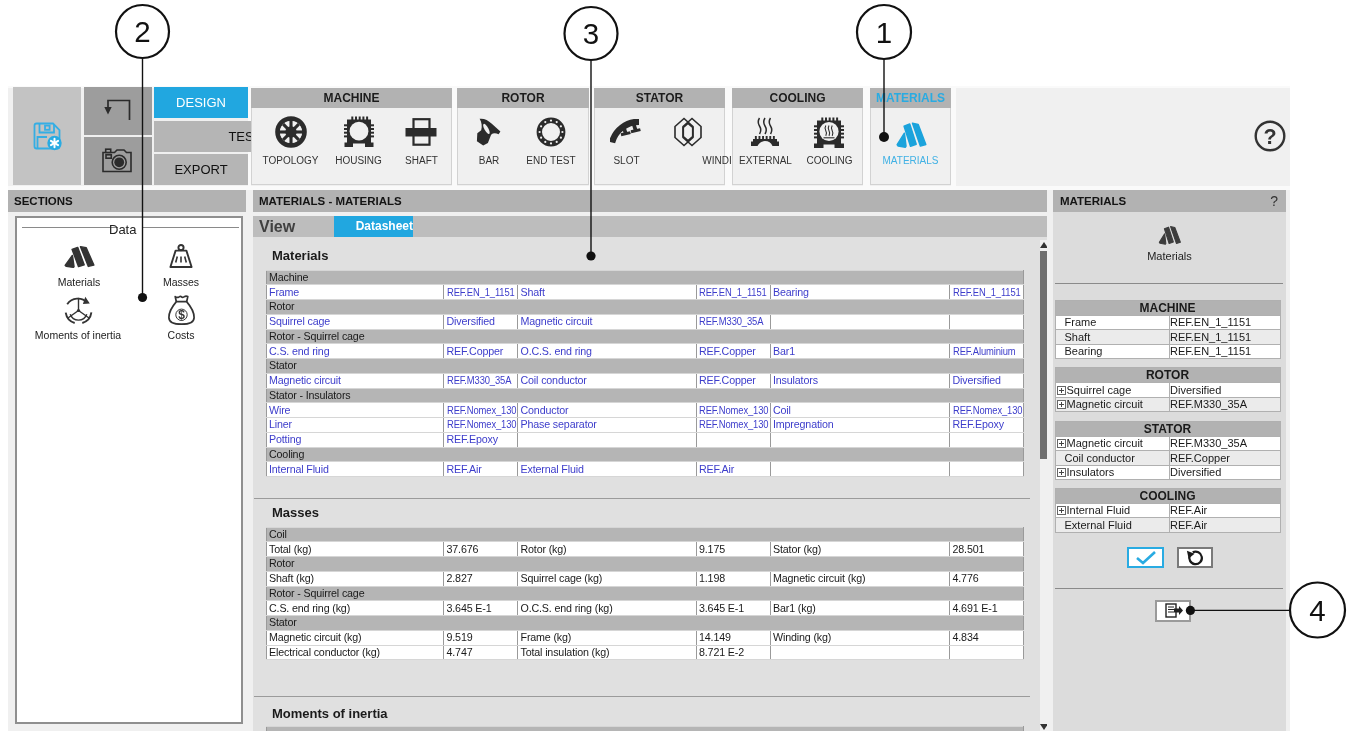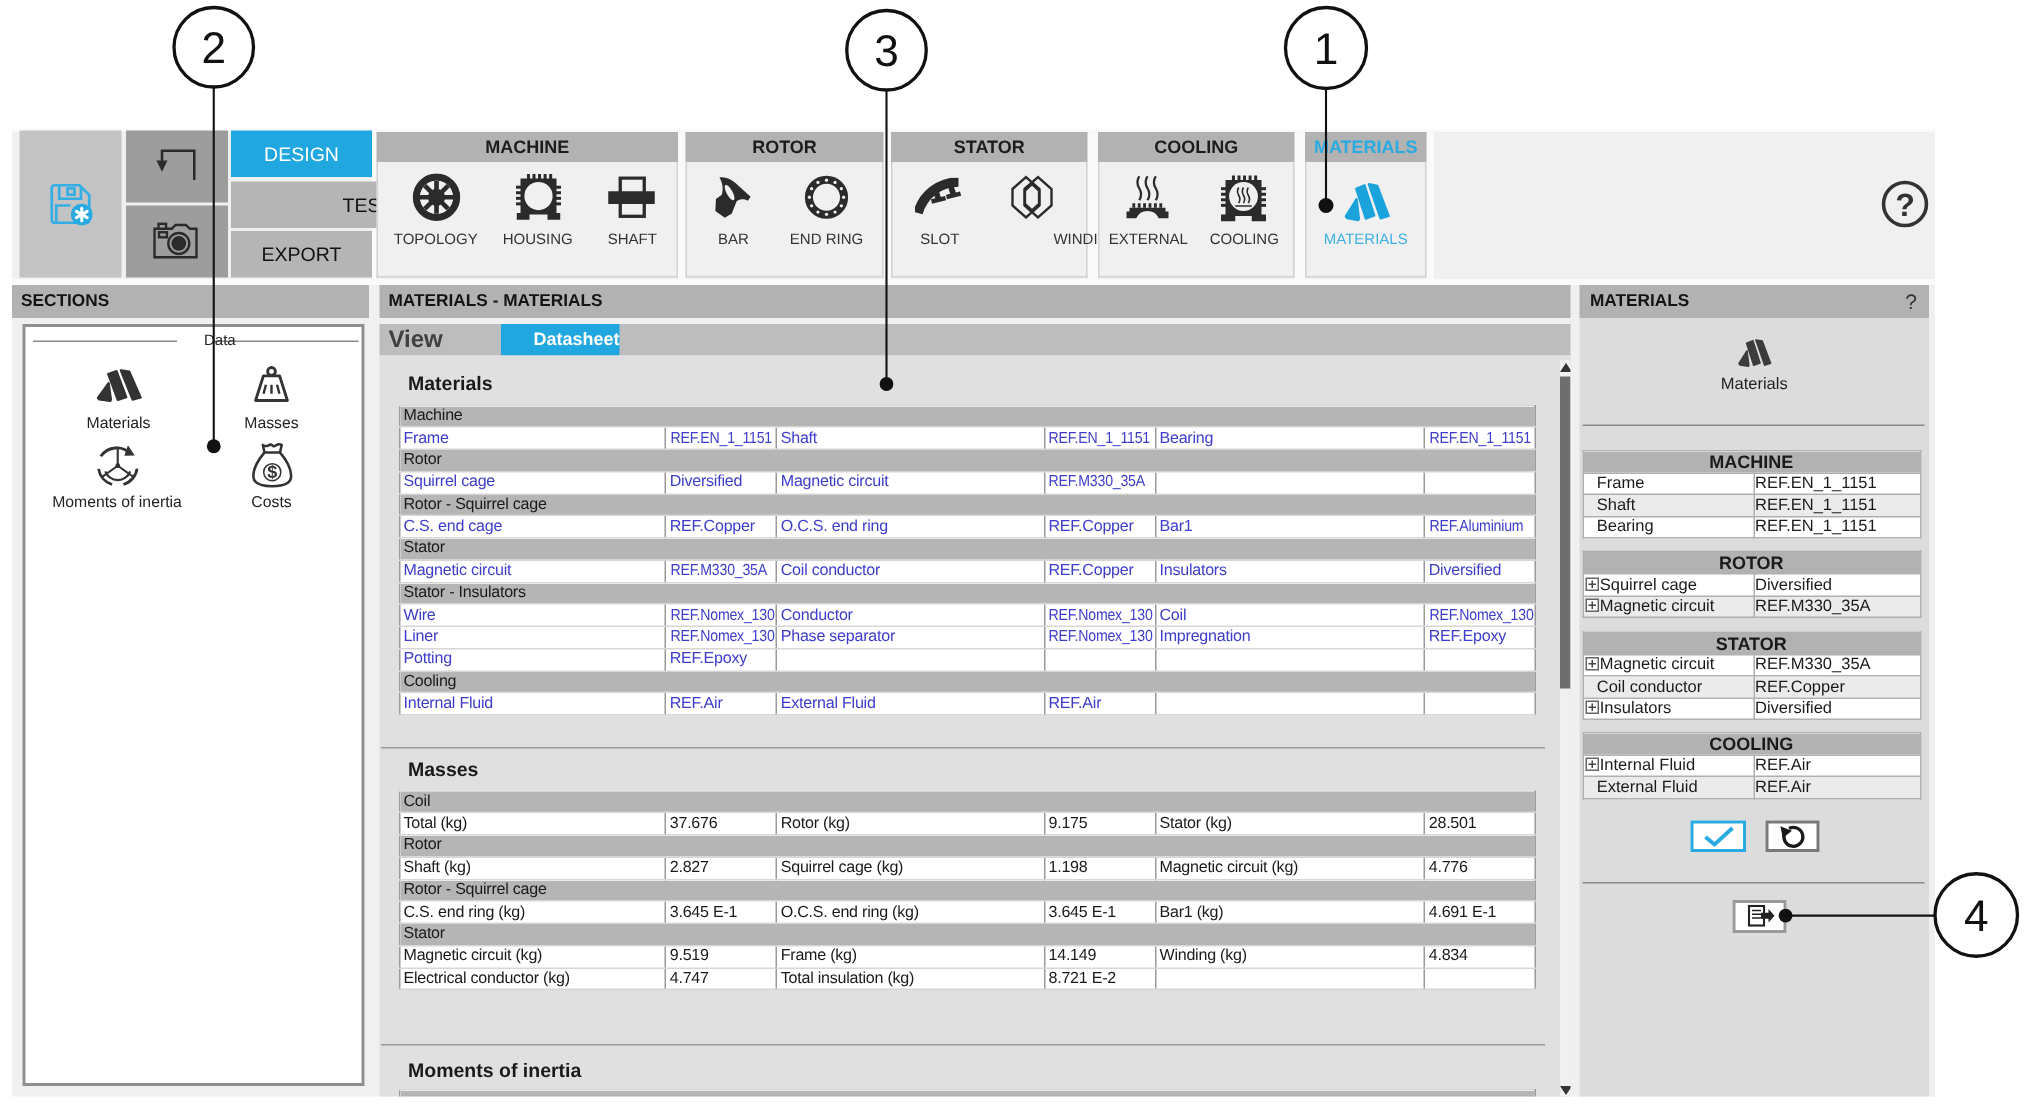--- a/index.html
+++ b/index.html
@@ -190,21 +190,21 @@
         <circle cx="15" cy="26.4" r="1.1"></circle>
           <circle cx="9.3" cy="24.9" r="1.1"></circle>
           <circle cx="5.1" cy="20.7" r="1.1"></circle>
         <circle cx="3.6" cy="15" r="1.1"></circle>
           <circle cx="5.1" cy="9.3" r="1.1"></circle>
           <circle cx="9.3" cy="5.1" r="1.1"></circle>
       </g>
     </svg>
   </div>
   <div class="glabel" style="left:-34px;">BAR</div>
-  <div class="glabel" style="left:28px;">END RING</div>
+  <div class="glabel" style="left:28px;">END TEST</div>
 </div>
 <div class="abs group" style="left:594px;width:131px;">
   <div class="ghead">STATOR</div>
     <div class="gbody"></div>
   <div class="gicon" style="left:32px;" id="ic-slot">
     <svg width="32" height="26" viewBox="0 0 32 26">
       <path d="M2,23.5 A28,28 0 0 1 29,2.8" fill="none" stroke="#2b2b2b" stroke-width="6.4"></path>
       <g stroke="#2b2b2b">
         <line x1="13.5" y1="7.5" x2="15.8" y2="14.8" stroke-width="3.8"></line>
         <line x1="11" y1="15.8" x2="20.4" y2="13.6" stroke-width="3"></line>
@@ -292,21 +292,21 @@
   <svg width="32" height="32">
     <circle cx="16" cy="16" r="14.3" fill="none" stroke="#333" stroke-width="2.4"></circle>
     <text x="16" y="24" text-anchor="middle" font-family="Liberation Sans" font-size="21.5" font-weight="bold" fill="#333">?</text>
   </svg>
 </div>
 
 <div class="abs hbar" style="left:8px;top:190px;width:238px;padding-left:6px;box-sizing:border-box;">SECTIONS</div>
 <div class="abs" id="leftbox"></div>
 <div class="abs" style="left:22px;top:227px;width:96px;height:1px;background:#8a8a8a;"></div>
 <div class="abs" style="left:142px;top:227px;width:97px;height:1px;background:#8a8a8a;"></div>
-<div class="abs" style="left:136px;top:221.5px;font-size:10px;color:#222;">Data</div>
+<div class="abs" style="left:109px;top:221.5px;font-size:13px;color:#222;">Data</div>
 <div class="abs" id="li-materials" style="left:62px;top:242.5px;">
   <svg width="34" height="26" viewBox="0 0 34 30" preserveAspectRatio="none" fill="#333" stroke="#333">
       <use href="#mlogo"></use>
     </svg>
 </div>
 <div class="abs" id="li-masses" style="left:166px;top:244px;">
   <svg width="30" height="25" viewBox="0 0 30 25">
     <circle cx="15" cy="3.6" r="2.6" fill="none" stroke="#333" stroke-width="1.9"></circle>
     <path d="M9.6,6.6 L20.4,6.6 L25.6,23 L4.4,23 Z" fill="none" stroke="#333" stroke-width="1.9" stroke-linejoin="round"></path>
     <g stroke="#333" stroke-width="1.6">
@@ -383,21 +383,21 @@
           <td>Diversified</td>
           <td>Magnetic circuit</td>
           <td><span class="sq">REF.M330_35A</span></td>
           <td></td>
           <td></td>
         </tr>
     <tr class="g">
           <td colspan="6">Rotor - Squirrel cage</td>
         </tr>
     <tr class="b">
-          <td>C.S. end cage</td>
+          <td>C.S. end ring</td>
           <td>REF.Copper</td>
           <td>O.C.S. end ring</td>
           <td>REF.Copper</td>
           <td>Bar1</td>
           <td><span class="sq">REF.Aluminium</span></td>
         </tr>
     <tr class="g">
           <td colspan="6">Stator</td>
         </tr>
     <tr class="b">

